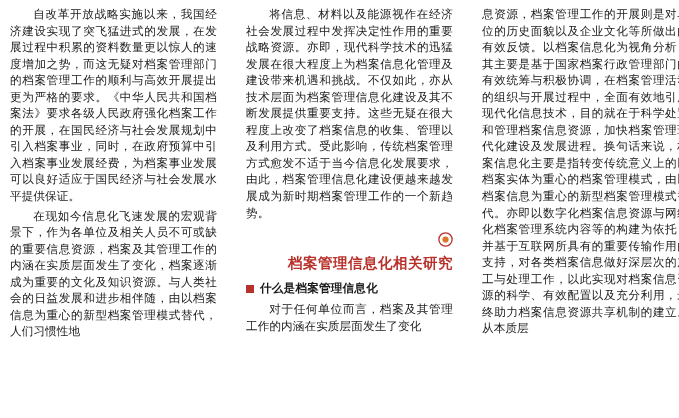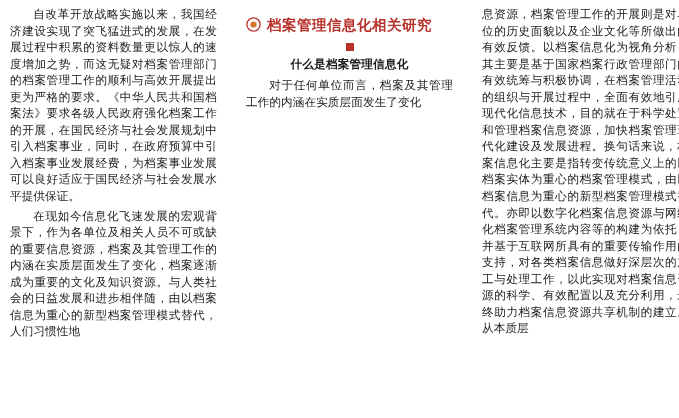--- a/index.html
+++ b/index.html
@@ -46,41 +46,41 @@
     text-align: justify;
     text-justify: inter-ideograph;
     text-indent: 2em;
     letter-spacing: 0.1px;
   }
   p.body.noindent {
     text-indent: 0;
   }
   .section-head {
     display: flex;
-    flex-direction: row;
-    align-items: flex-start;
+    flex-direction: column;
+    align-items: flex-end;
     margin: 9px 0 8px 0;
     gap: 6px;
   }
   .section-bullet {
     flex: 0 0 auto;
     margin-top: 2px;
   }
   .section-bullet svg { display: block; }
   .section-title {
     font-family: "DejaVu Sans", "Liberation Sans", sans-serif;
     font-weight: bold;
     font-size: 14.5px;
     line-height: 20px;
     color: #b8322c;
     letter-spacing: 0.5px;
   }
   .sub-head {
     display: flex;
-    flex-direction: column;
+    flex-direction: row;
     align-items: center;
     gap: 6px;
     margin: 7px 0 5px 0;
   }
   .sub-square {
     width: 8px;
     height: 8px;
     background: #b8322c;
     flex: 0 0 auto;
   }
@@ -102,20 +102,21 @@
 
     <div class="col">
       <p class="body">自改革开放战略实施以来，我国经济建设实现了突飞猛进式的发展，在发展过程中积累的资料数量更以惊人的速度增加之势，而这无疑对档案管理部门的档案管理工作的顺利与高效开展提出更为严格的要求。《中华人民共和国档案法》要求各级人民政府强化档案工作的开展，在国民经济与社会发展规划中引入档案事业，同时，在政府预算中引入档案事业发展经费，为档案事业发展可以良好适应于国民经济与社会发展水平提供保证。</p>
       <div class="spacer-sm"></div>
       <p class="body">在现如今信息化飞速发展的宏观背景下，作为各单位及相关人员不可或缺的重要信息资源，档案及其管理工作的内涵在实质层面发生了变化，档案逐渐成为重要的文化及知识资源。与人类社会的日益发展和进步相伴随，由以档案信息为重心的新型档案管理模式替代，人们习惯性地</p>
     </div>
 
     <div class="col-divider"></div>
 
     <div class="col">
+      <p class="body">将信息、材料以及能源视作在经济社会发展过程中发挥决定性作用的重要战略资源。亦即，现代科学技术的迅猛发展在很大程度上为档案信息化管理及建设带来机遇和挑战。不仅如此，亦从技术层面为档案管理信息化建设及其不断发展提供重要支持。这些无疑在很大程度上改变了档案信息的收集、管理以及利用方式。受此影响，传统档案管理方式愈发不适于当今信息化发展要求，由此，档案管理信息化建设便越来越发展成为新时期档案管理工作的一个新趋势。</p>
 
       <div class="section-head">
         <span class="section-bullet">
           <svg width="15" height="15" viewBox="0 0 15 15">
             <circle cx="7.5" cy="7.5" r="6.6" fill="none" stroke="#b8322c" stroke-width="1.3"></circle>
             <circle cx="7.5" cy="7.5" r="3.1" fill="#d8772c"></circle>
           </svg>
         </span>
         <span class="section-title">档案管理信息化相关研究</span>
       </div>

